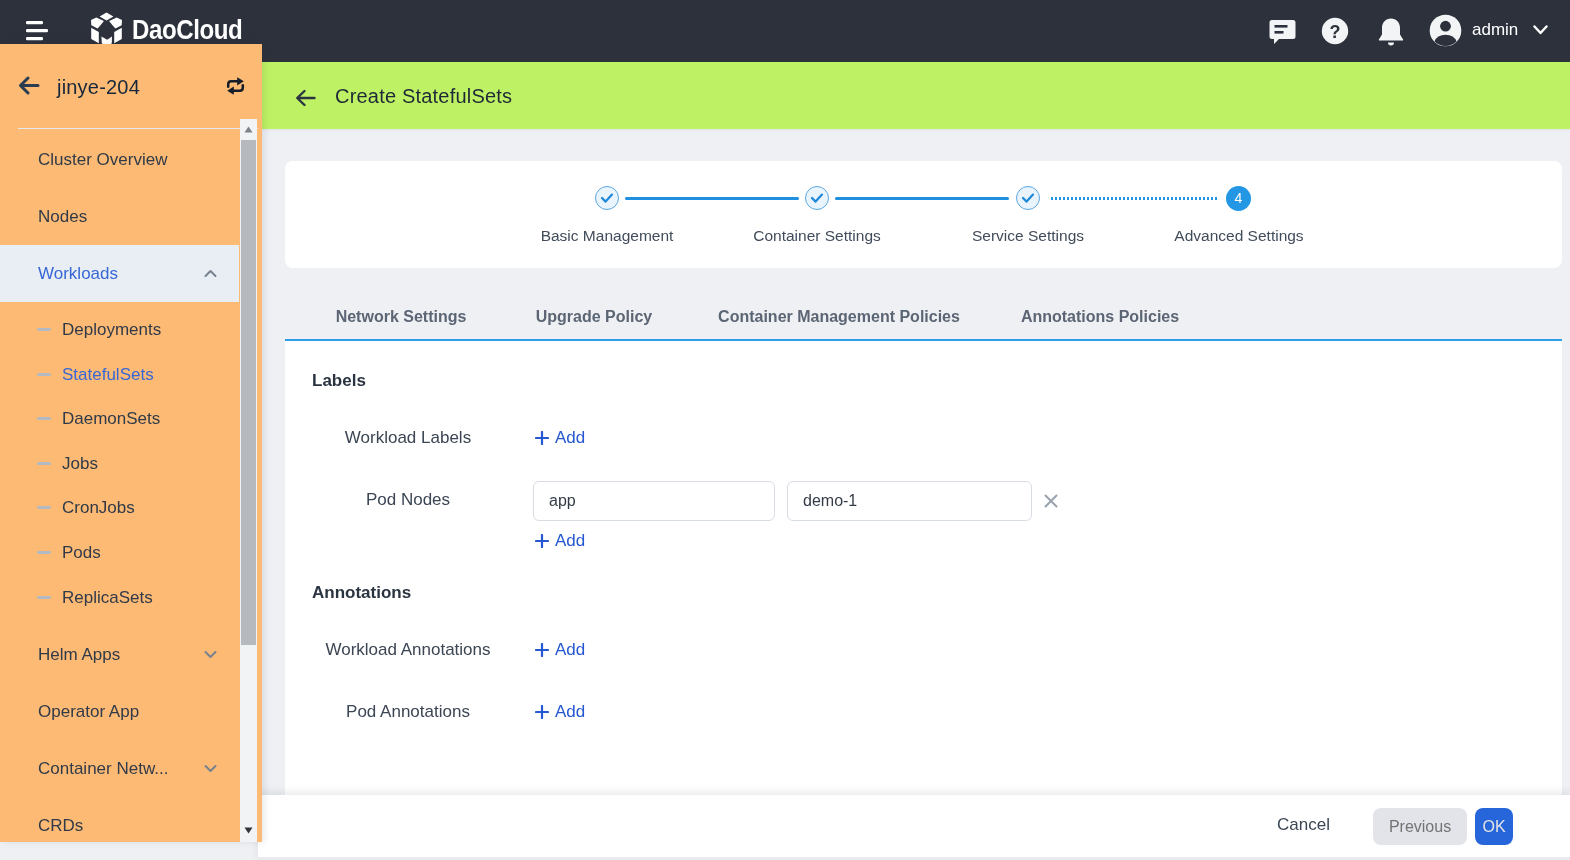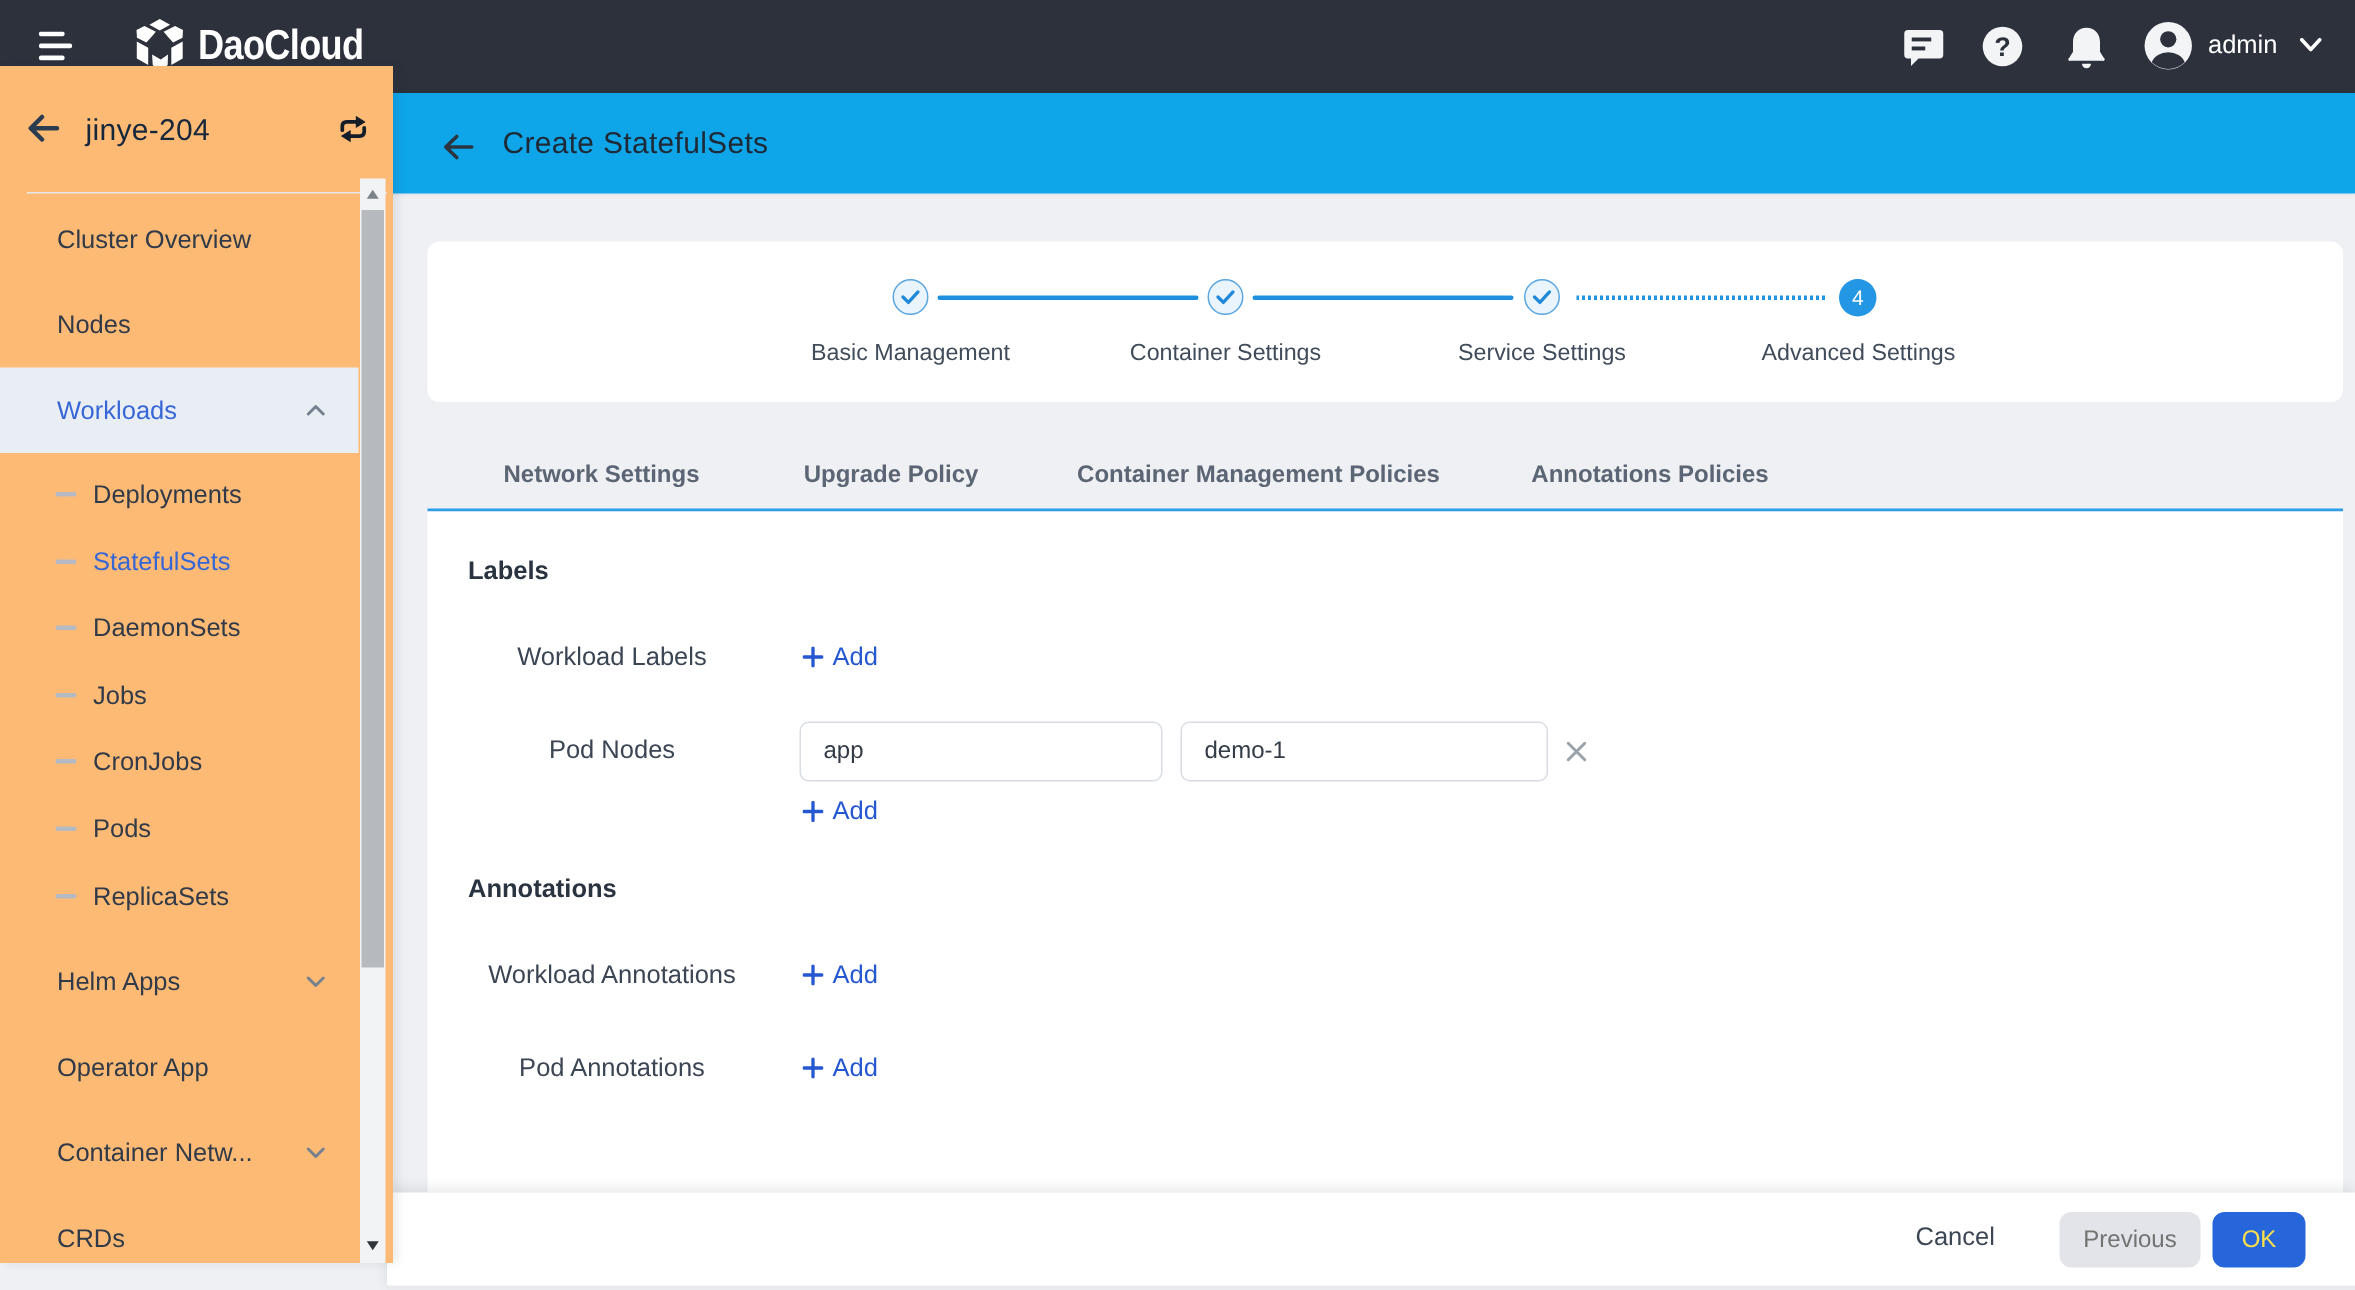--- a/index.html
+++ b/index.html
@@ -22,21 +22,21 @@
   .sub .txt { left:62px; }
   .dash { position:absolute; left:37px; top:50%; margin-top:-1.5px; width:14px; height:3px; background:#b3bac4; border-radius:2px; }
   .chev { position:absolute; right:22px; top:50%; margin-top:-5px; }
 
   
   #sbscroll { position:absolute; left:240px; top:75px; width:17px; height:723px; background:#f2f3f5; }
   #sbthumb { position:absolute; left:1px; top:21px; width:15px; height:505px; background:#b6b9be; border-radius:0px; }
 
   
   #main { position:absolute; left:258px; top:62px; width:1312px; height:798px; background:#eef0f4; }
-  #mhead { position:absolute; left:0; top:0; width:1312px; height:67px; background:#0ea5e9; box-shadow:0 1px 3px rgba(0,0,0,0.06); }
+  #mhead { position:absolute; left:0; top:0; width:1312px; height:67px; background:#bef264; box-shadow:0 1px 3px rgba(0,0,0,0.06); }
   #mtitle { position:absolute; left:77px; top:23px; font-size:20px; font-weight:500; color:#1f2936; letter-spacing:0.2px; }
 
   
   #stepcard { position:absolute; left:27px; top:99px; width:1277px; height:107px; background:#fff; border-radius:8px; }
   .stepcircle { position:absolute; width:24px; height:24px; border-radius:50%; top:124px; }
   .stepdone { background:#eaf4fc; border:1px solid #5ba7e2; }
   .stepnum { position:absolute; width:25px; height:25px; border-radius:50%; top:123.5px; background:#2397e3; color:#fff; font-size:14px; font-weight:500; text-align:center; line-height:25px; }
   .stepline { position:absolute; top:134.5px; height:3px; background:#1f8fdf; border-radius:2px; }
   .stepdot { position:absolute; top:135px; height:2.6px; background:repeating-linear-gradient(90deg,#2196e0 0 2px,transparent 2px 4px); }
   .steplabel { position:absolute; top:165px; font-size:15.5px; color:#414c5b; transform:translateX(-50%); white-space:nowrap; }
@@ -249,15 +249,15 @@
         </svg>Add</div>
     <div class="flabel" style="left:23px;top:371px;">Pod Annotations</div>
     <div class="addlink" style="left:250px;top:371px;"><svg width="14" height="14" viewBox="0 0 14 14">
           <path d="M7,1 V13 M1,7 H13" stroke="#2457d0" stroke-width="2.2" stroke-linecap="round"></path>
         </svg>Add</div>
   </div>
 
   <div id="footer">
     <span style="position:absolute;left:1019px;top:20px;font-size:17px;color:#3c4654;">Cancel</span>
     <div class="btn" style="left:1115px;width:94px;background:#e2e4e9;color:#737373;line-height:37px;">Previous</div>
-    <div class="btn" style="left:1217px;width:62px;background:#2766da;color:#fde047;line-height:37px;">OK</div>
+    <div class="btn" style="left:1217px;width:38px;background:#2766da;color:#e5e5e5;line-height:37px;">OK</div>
   </div>
 </div>
 
 </body></html>

